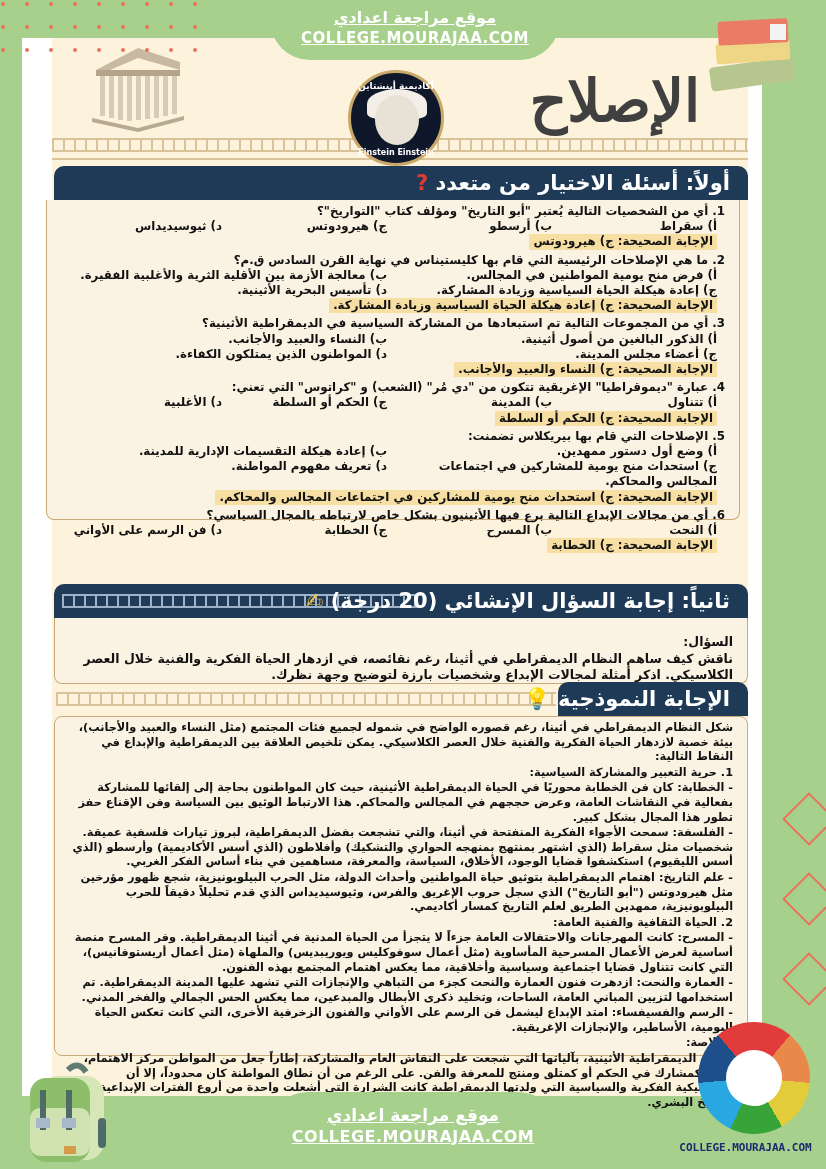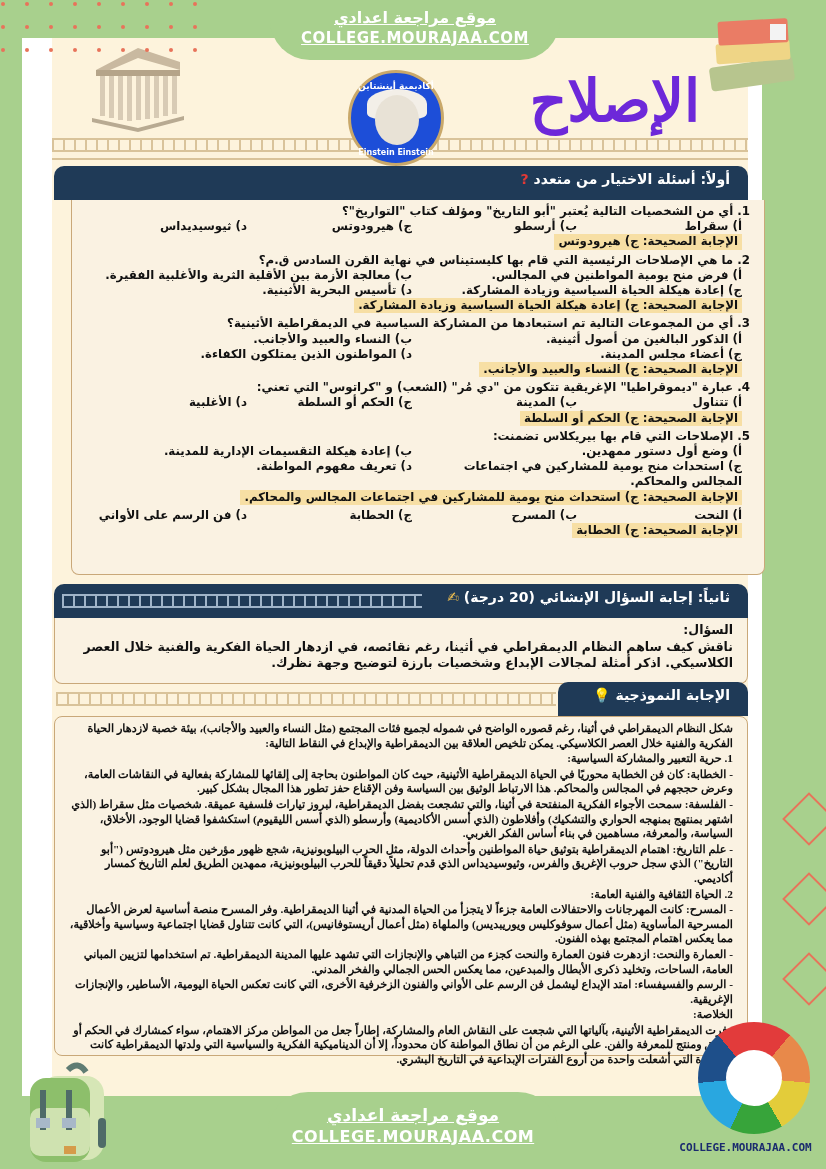--- a/index.html
+++ b/index.html
@@ -9,39 +9,39 @@
   .top-banner{position:absolute;left:270px;top:0;width:290px;height:60px;background:#a8d08d;border-radius:0 0 40px 40px;text-align:center;color:#fff;z-index:5;}
   .top-banner .ar{font-size:16px;font-weight:bold;text-decoration:underline;margin-top:8px;line-height:20px;}
   .top-banner .en{font-size:15px;font-weight:bold;text-decoration:underline;letter-spacing:0.5px;line-height:20px;}
   .bottom-banner{position:absolute;left:268px;top:1092px;width:290px;height:77px;background:#a8d08d;border-radius:40px 40px 0 0;text-align:center;color:#fff;z-index:5;}
   .bottom-banner .ar{font-size:17px;font-weight:bold;text-decoration:underline;margin-top:12px;line-height:22px;}
   .bottom-banner .en{font-size:16px;font-weight:bold;text-decoration:underline;letter-spacing:0.5px;line-height:22px;}
   .dots{position:absolute;left:0;top:0;width:200px;height:60px;z-index:4;}
   .dot{position:absolute;width:4px;height:4px;border-radius:50%;background:#e8735a;}
   .temple{position:absolute;left:78px;top:40px;width:120px;height:96px;z-index:3;}
   .books{position:absolute;left:700px;top:12px;width:100px;height:80px;z-index:6;}
-  .logo{position:absolute;left:348px;top:70px;width:96px;height:96px;border-radius:50%;background:#1d4ed8;border:3px solid #c9a86a;z-index:3;box-sizing:border-box;}
+  .logo{position:absolute;left:348px;top:70px;width:96px;height:96px;border-radius:50%;background:#0f172a;border:3px solid #c9a86a;z-index:3;box-sizing:border-box;}
   .logo .face{position:absolute;left:24px;top:22px;width:44px;height:50px;border-radius:50%;background:#e8e2d6;}
   .logo .hair{position:absolute;left:16px;top:16px;width:60px;height:30px;border-radius:50% 50% 20% 20%;background:#f3efe8;}
   .logo .txt-ar{position:absolute;top:8px;width:100%;text-align:center;color:#fff;font-size:9px;font-weight:bold;}
   .logo .txt-en{position:absolute;bottom:6px;width:100%;text-align:center;color:#fff;font-size:8px;font-weight:bold;}
-  .main-title{position:absolute;left:520px;top:56px;width:190px;text-align:center;color:#6d28d9;font-family:"DejaVu Serif",serif;font-size:58px;font-weight:bold;z-index:3;direction:rtl;line-height:90px;}
+  .main-title{position:absolute;left:520px;top:56px;width:190px;text-align:center;color:#404040;font-family:"DejaVu Serif",serif;font-size:58px;font-weight:bold;z-index:3;direction:rtl;line-height:90px;}
   .greek{position:absolute;height:14px;background-image:repeating-linear-gradient(90deg,#d9c39a 0 2px,transparent 2px 11px);border-top:2px solid #d9c39a;border-bottom:2px solid #d9c39a;box-sizing:border-box;}
   .greek-line{position:absolute;height:2px;background:#d9c39a;}
   .section-head{position:absolute;height:34px;background:#1f3a57;border-radius:10px 10px 0 0;color:#fff;font-weight:bold;direction:rtl;box-sizing:border-box;}
-  .section-head .t{position:absolute;right:18px;top:5px;font-size:14px;white-space:nowrap;}
+  .section-head .t{position:absolute;right:18px;top:5px;font-size:21px;white-space:nowrap;}
   .section-box{position:absolute;background:#faf2e2;border:1.5px solid #c9a879;border-top:none;border-radius:0 0 8px 8px;box-sizing:border-box;direction:rtl;padding:4px 14px 4px 10px;font-size:11.8px;font-weight:bold;color:#111;line-height:15.2px;}
   .q{margin-bottom:3px;}
   .q .qt{display:block;}
   .opts{display:flex;flex-wrap:wrap;padding-right:8px;}
   .opt{display:inline-block;text-align:right;}
   .opts4 .opt{width:25%;}
   .opts2 .opt{width:50%;}
   .ans{display:inline-block;background:#f7dfa4;padding:0 4px;margin-right:8px;}
-  .para{margin:0 0 1px 0;font-family:Liberation Serif, serif;}
+  .para{margin:0 0 1px 0;}
   .sub{padding-right:0;}
   .backpack{position:absolute;left:16px;top:1058px;width:96px;height:108px;z-index:6;}
   .wheel{position:absolute;left:698px;top:1022px;width:112px;height:112px;border-radius:50%;z-index:6;
     background:conic-gradient(#e23b3b 0 40deg,#e8894a 40deg 95deg,#e3cc3a 95deg 150deg,#37a43a 150deg 205deg,#29a7e0 205deg 265deg,#1e4f8a 265deg 320deg,#e23b3b 320deg 360deg);}
   .wheel .hole{position:absolute;left:28px;top:28px;width:56px;height:56px;border-radius:50%;background:#fff;}
   .wheel-label{position:absolute;left:668px;top:1141px;width:155px;text-align:center;color:#1b2b6e;font-size:11px;font-weight:bold;z-index:6;font-family:"DejaVu Sans Mono",monospace;}
   .deco-diamond{position:absolute;width:34px;height:34px;border:2px solid #e8735a;transform:rotate(45deg);z-index:2;}
   .white-corner{position:absolute;background:#fff;}
 </style>
 </head>
@@ -120,21 +120,21 @@
 
 <div class="greek" style="left:52px;top:138px;width:696px;"></div>
 <div class="greek-line" style="left:52px;top:158px;width:696px;"></div>
 
 <div class="section-head" style="left:54px;top:166px;width:694px;">
   <span class="t">
     <span>أولاً: أسئلة الاختيار من متعدد</span>
     <span style="color:#e53935;">?</span>
   </span>
 </div>
-<div class="section-box" style="left:71px;top:200px;width:694px;height:375px;">
+<div class="section-box" style="left:46px;top:200px;width:694px;height:320px;">
 
   <div class="q">
     <span class="qt"><span>1.</span> <span>أي من الشخصيات التالية يُعتبر "أبو التاريخ" ومؤلف كتاب "التواريخ"؟</span></span>
     <div class="opts opts4">
       <span class="opt">أ) سقراط</span>
       <span class="opt">ب) أرسطو</span>
       <span class="opt">ج) هيرودوتس</span>
       <span class="opt">د) ثيوسيديداس</span>
     </div>
     <span class="ans"><span>الإجابة الصحيحة:</span> <span>ج) هيرودوتس</span></span>
@@ -178,38 +178,39 @@
     <div class="opts opts2">
       <span class="opt">أ) وضع أول دستور ممهدين.</span>
       <span class="opt">ب) إعادة هيكلة التقسيمات الإدارية للمدينة.</span>
       <span class="opt">ج) استحداث منح يومية للمشاركين في اجتماعات المجالس والمحاكم.</span>
       <span class="opt">د) تعريف مفهوم المواطنة.</span>
     </div>
     <span class="ans"><span>الإجابة الصحيحة:</span> <span>ج) استحداث منح يومية للمشاركين في اجتماعات المجالس والمحاكم.</span></span>
   </div>
 
   <div class="q">
+    <span class="qt"><span>6.</span> <span>أي من مجالات الإبداع التالية برع فيها الأثينيون بشكل خاص لارتباطه بالمجال السياسي؟</span></span>
     <div class="opts opts4">
       <span class="opt">أ) النحت</span>
       <span class="opt">ب) المسرح</span>
       <span class="opt">ج) الخطابة</span>
       <span class="opt">د) فن الرسم على الأواني</span>
     </div>
     <span class="ans"><span>الإجابة الصحيحة:</span> <span>ج) الخطابة</span></span>
   </div>
 </div>
 
 <div class="section-head" style="left:54px;top:584px;width:694px;">
   <div class="greek" style="left:8px;top:10px;width:360px;border-color:#9fb3c8;background-image:repeating-linear-gradient(90deg,#9fb3c8 0 2px,transparent 2px 11px);"></div>
   <span class="t">
     <span>ثانياً: إجابة السؤال الإنشائي (20 درجة)</span>
     <span style="color:#f2c14e;">✍</span>
   </span>
 </div>
-<div class="section-box" style="left:54px;top:618px;width:694px;height:66px;font-size:12.5px;line-height:16.5px;padding-top:4px;">
+<div class="section-box" style="left:54px;top:618px;width:694px;height:66px;font-size:12.5px;line-height:16.5px;padding-top:16px;">
   <div>السؤال:</div>
   <div>ناقش كيف ساهم النظام الديمقراطي في أثينا، رغم نقائصه، في ازدهار الحياة الفكرية والفنية خلال العصر الكلاسيكي. اذكر أمثلة لمجالات الإبداع وشخصيات بارزة لتوضيح وجهة نظرك.</div>
 </div>
 
 <div class="greek" style="left:56px;top:692px;width:500px;"></div>
 <div class="section-head" style="left:558px;top:682px;width:190px;">
   <span class="t">
     <span>الإجابة النموذجية</span>
     <span style="color:#f7c948;">💡</span>
   </span>

